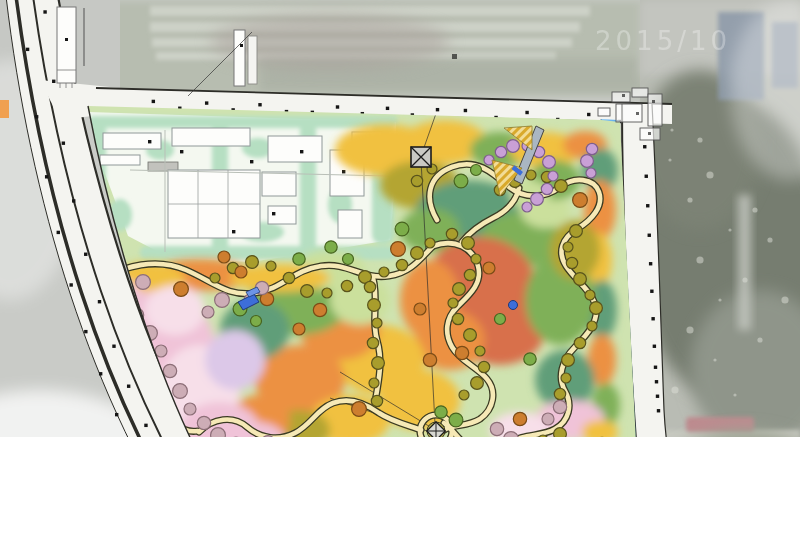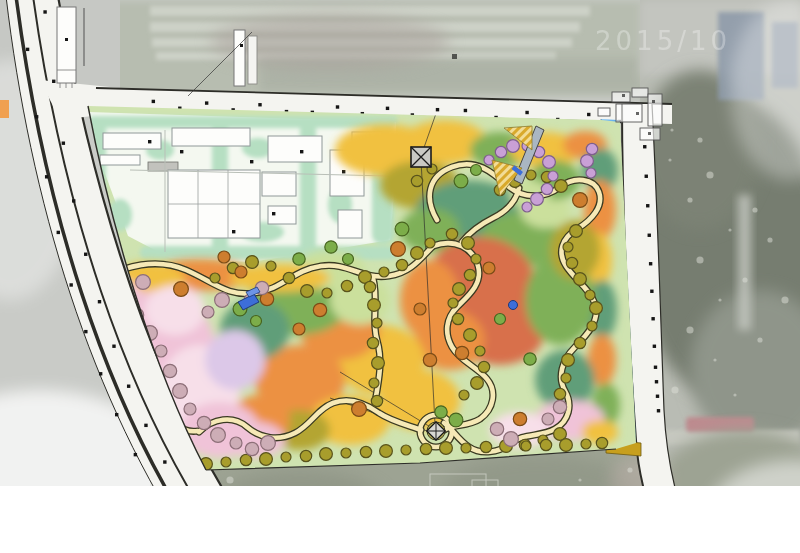--- a/index.html
+++ b/index.html
@@ -1,16 +1,16 @@
 <!DOCTYPE html>
 <html style="--aerialBase: #c9cbc7; --aerialTop: #b7bdb0; --aerialTopLeft: #c6c8c4; --aerialRightBase: #b9bcb4; --aerialRightDark: #767d6f; --aerialRightMid: #8f958a; --aerialSouth: #9da393; --aerialSouthDark: #868d7e; --aerialBuildingBlue: #8c99a9; --aerialBuildingBlue2: #97a2b0; --aerialBuildingRed: #bd8b8f; --aerialRoadBand: #c6c8c0; --speckle: #dee0d8; --roadFill: #f4f4f0; --roadEdge: #2d2d28; --parkBase: #cfe3b0; --factoryGround: #f4f8f0; --mint: #b6dfc2; --buildingFill: #fdfdfb; --buildingStroke: #8f9898; --yellow: #f1c140; --orange: #ec9143; --olive: #b4a530; --red: #d8704b; --green: #7fb058; --teal: #609e79; --lightGreen: #cbe09c; --pink: #f0c3d8; --pinkLight: #f7dfe9; --lavender: #dcc8e8; --pathFill: #f6e9b6; --pathEdge: #3a3a22; --riverBlue: #57a8ec; --riverLight: #8ecaf4; --riverDeep: #3f87cf; --weir: #c79f1d; --treeOlive: #a89d2c; --treeOliveDark: #5a541c; --treeOrange: #cd7e2f; --treeOrangeDark: #7c4c16; --treePink: #cdadb6; --treePinkDark: #8d6f78; --treeViolet: #c9a0d6; --treeVioletDark: #7e5f8c; --treeGreen: #7cad49; --treeGreenDark: #47641f; --structBlue: #3d6ed8; --markerBlack: #151515; --hatchLight: #f2dc96; --hatchDark: #d9a92c; --walkway: #aab6c2;"><head>
 <meta charset="utf-8">
 <style>
   html,body{margin:0;padding:0;background:#ffffff;}
-  .stage{position:relative;width:800px;height:486px;overflow:hidden;
+  .stage{position:relative;width:800px;height:437px;overflow:hidden;
          font-family:"DejaVu Sans", sans-serif;}
   svg{display:block}
   .pe{fill:none;stroke:var(--pathEdge);stroke-width:7.2;stroke-linecap:round}
   .pf{fill:none;stroke:var(--pathFill);stroke-width:4.6;stroke-linecap:round}
   .bld{fill:var(--buildingFill);stroke:var(--buildingStroke);stroke-width:1}
   .re{stroke:var(--roadEdge);fill:none}
   .ldr{stroke:#2b2b2b;stroke-width:0.9;fill:none;opacity:.75}
   .wm{font-size:26px;letter-spacing:4px;fill:#ffffff;opacity:.30;font-family:"DejaVu Sans",sans-serif}
 </style>
 </head>

